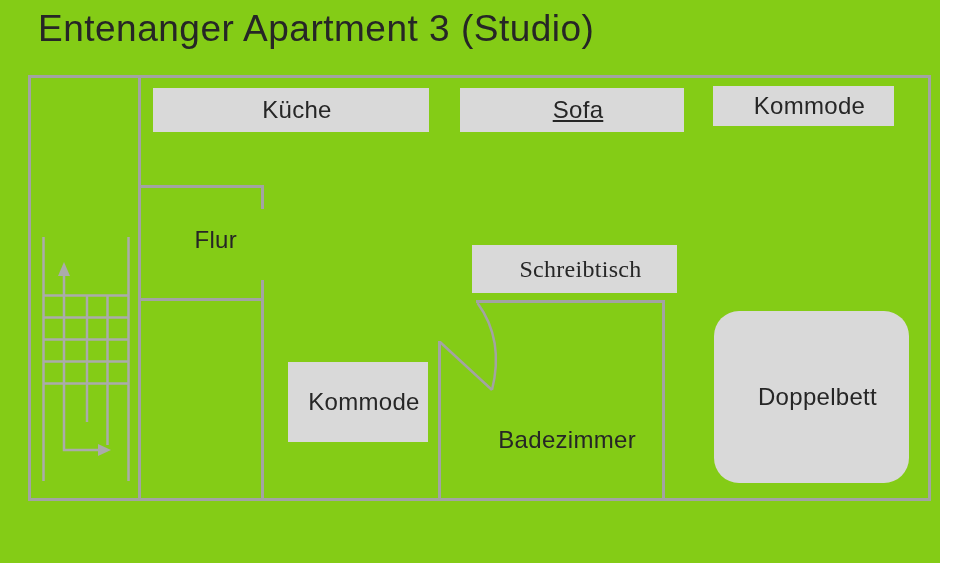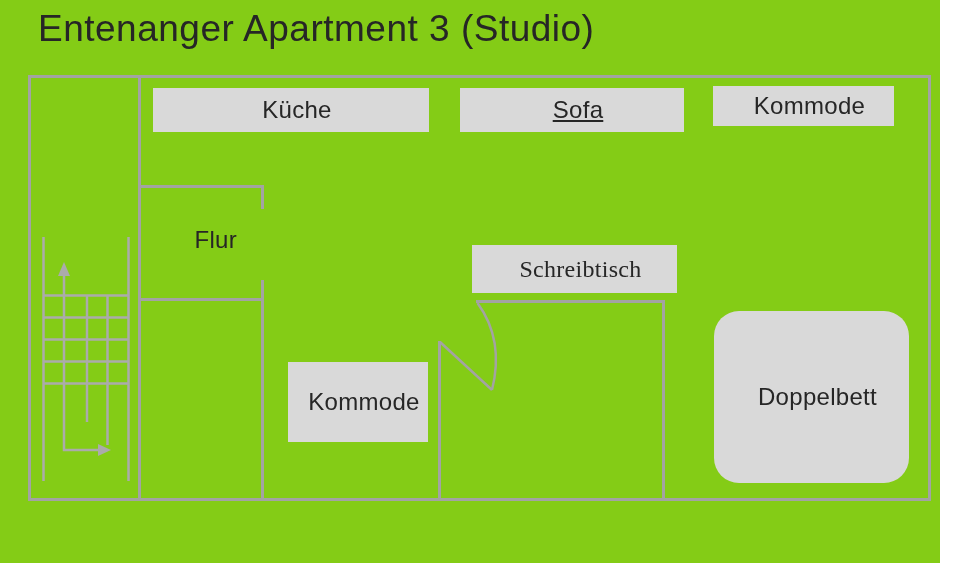--- a/index.html
+++ b/index.html
@@ -138,14 +138,15 @@
   <div class="furniture" style="left:288px; top:362px; width:128px; height:80px;">
     <span>Kommode</span>
   </div>
 
   <div class="furniture" style="left:714px; top:311px; width:183px; height:172px;border-radius:25px;">
     <span>Doppelbett</span>
   </div>
 
   <div class="room-label" style="left:157px; top:226px; width:80px;">Flur</div>
 
+  <div class="room-label" style="left:466px; top:426px; width:170px;">Badezimmer</div>
 
 </div>
 
 </body></html>

